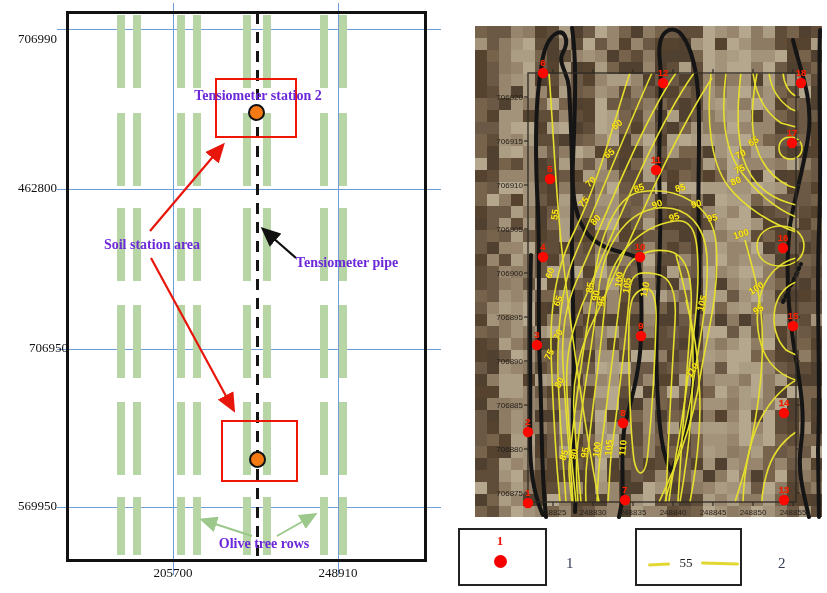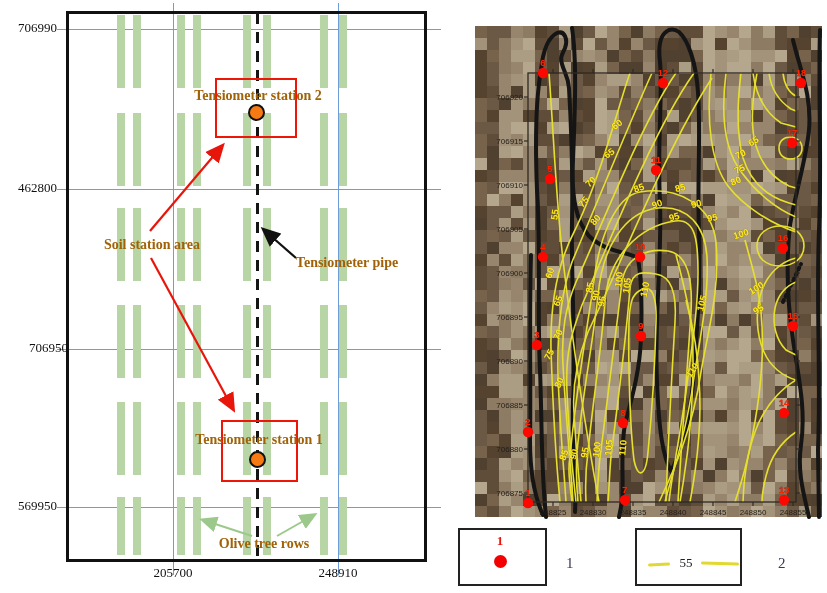--- a/index.html
+++ b/index.html
@@ -10,21 +10,21 @@
   
   #lp-border{left:66px;top:11px;width:361px;height:551px;border:3px solid #111;box-sizing:border-box;}
   .bluegrid{background:#6f9ed6;}
   .hline{height:1px;left:57px;width:384px;}
   .vline{width:1px;top:3px;height:572px;}
   .bar{background:#b7d5a5;width:8px;}
   #pipe{left:256px;top:13px;width:3.2px;height:548px;
         background:repeating-linear-gradient(to bottom,#151515 0 11px,transparent 11px 19px);}
   .redbox{border:2.5px solid #ee1607;box-sizing:border-box;background:transparent;}
   .orangedot{width:13px;height:13px;border-radius:50%;background:#f57a14;border:2.5px solid #111;}
-  .ann{font-weight:bold;font-size:14px;color:#a16207;white-space:nowrap;transform:translateX(-50%);}
+  .ann{font-weight:bold;font-size:14px;color:#6d28d9;white-space:nowrap;transform:translateX(-50%);}
   .axlab{font-size:13px;color:#111;white-space:nowrap;}
   .ylab{left:0;width:57px;text-align:right;}
   .xlab{transform:translateX(-50%);}
   
   
   .legbox{border:2.5px solid #222;box-sizing:border-box;background:#fff;}
   .legsym1{color:#e8150b;font-weight:bold;font-size:13px;transform:translateX(-50%);}
   .legdot{width:13px;height:13px;border-radius:50%;background:#f40000;}
   .legline{height:3px;background:#e3d832;border-radius:2px;}
   .legval{font-size:13px;color:#222;transform:translateX(-50%);}
@@ -114,27 +114,26 @@
         </marker>
     </defs>
     <line x1="150" y1="231" x2="222" y2="146" stroke="#e8150b" stroke-width="2.2" marker-end="url(#mr)"></line>
     <line x1="151" y1="258" x2="233" y2="409" stroke="#e8150b" stroke-width="2.2" marker-end="url(#mr)"></line>
     <line x1="296" y1="258" x2="264" y2="230" stroke="#111" stroke-width="2.2" marker-end="url(#mb)"></line>
     <line x1="252" y1="536" x2="203" y2="520" stroke="#9cc98b" stroke-width="2" marker-end="url(#mg)"></line>
     <line x1="277" y1="536" x2="314" y2="515" stroke="#9cc98b" stroke-width="2" marker-end="url(#mg)"></line>
   </svg>
 
   <div class="abs ann" style="left:258px;top:88px;">Tensiometer station 2</div>
-  <div class="abs ann" style="left:259px;top:432px;">Tensiometer station 1</div>
   <div class="abs ann" style="left:152px;top:237px;">Soil station area</div>
   <div class="abs ann" style="left:347px;top:255px;">Tensiometer pipe</div>
   <div class="abs ann" style="left:264px;top:536px;">Olive tree rows</div>
 
   <div id="lp-axes">
-      <div class="abs axlab ylab" style="top:20px;text-align:right;">706990</div>
+      <div class="abs axlab ylab" style="top:31px;text-align:right;">706990</div>
       <div class="abs axlab ylab" style="top:180px;">462800</div>
       <div class="abs axlab ylab" style="top:340px;padding-left:11px;">706950</div>
       <div class="abs axlab ylab" style="top:498px;">569950</div>
       <div class="abs axlab xlab" style="left:173px;top:565px;">205700</div>
       <div class="abs axlab xlab" style="left:338px;top:565px;">248910</div>
     </div>
 
   <svg id="right-svg" width="827" height="593" viewBox="0 0 827 593">
       <g>
         <rect x="475" y="26" width="12" height="12" fill="#77624c"></rect>

